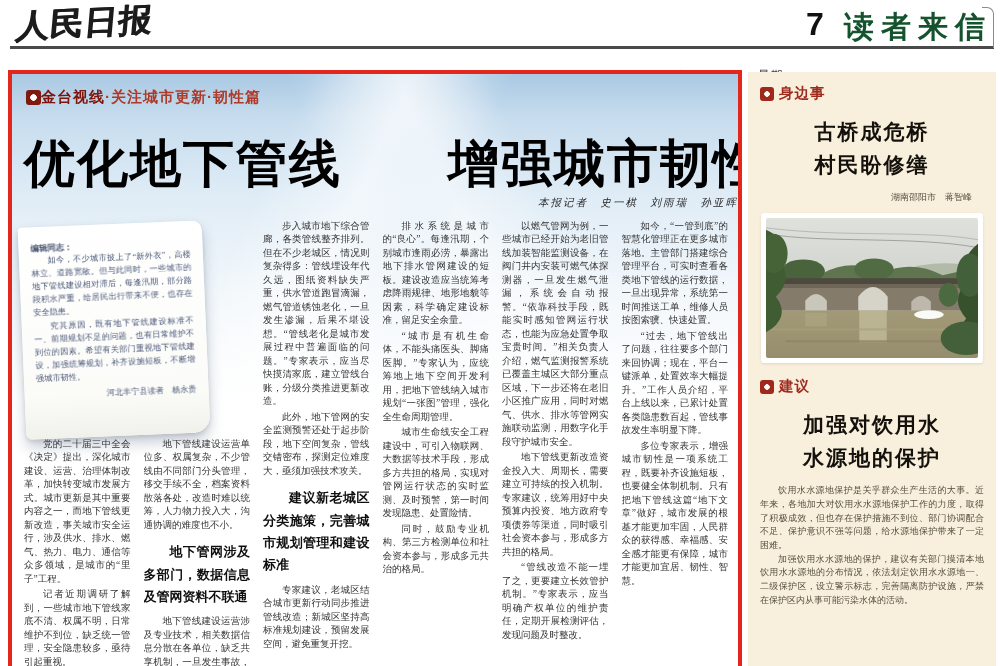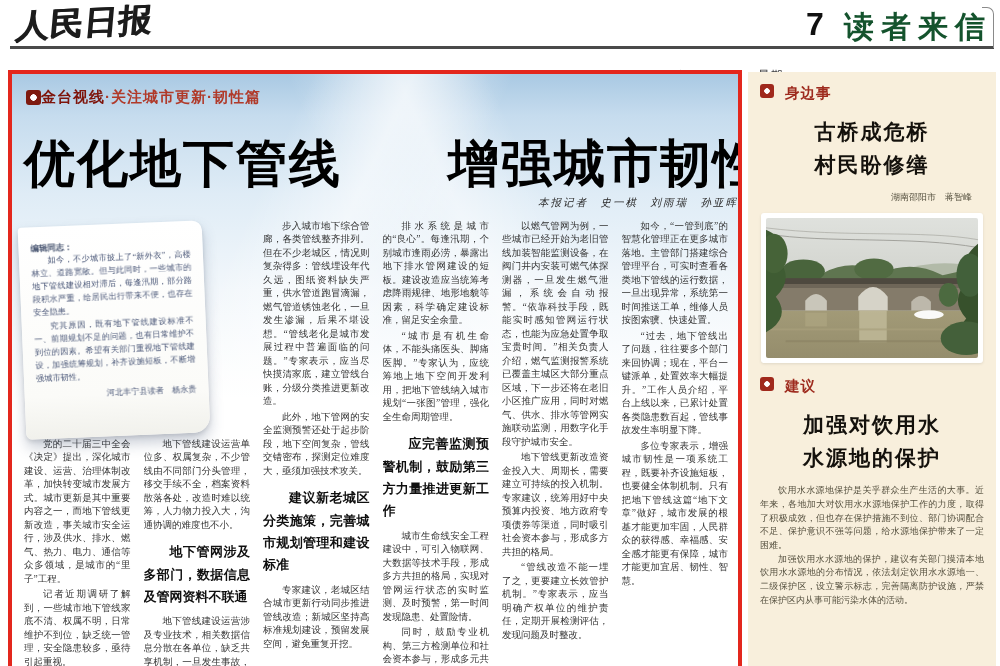--- a/index.html
+++ b/index.html
@@ -53,21 +53,21 @@
           box-shadow:0 8px 14px rgba(60,80,110,.28),0 2px 4px rgba(0,0,0,.12);
           padding:16px 12px 10px;}
   .letter .salut{font-size:8.4px;color:#46536f;font-weight:700;filter:blur(.3px);}
   .letter p{margin:1px 0;font-size:8.2px;line-height:1.58;color:#4a5778;text-align:justify;
             text-indent:2em;filter:blur(.32px);}
   .letter .lsig{margin-top:4px;text-align:right;font-size:8.2px;color:#4a5778;filter:blur(.32px);}
 
   
   .sidebar{position:absolute;left:748px;top:72px;width:248px;height:594px;box-sizing:border-box;
            background:#f8efdc;padding:12px 12px 0;overflow:hidden;}
-  .sec-label{display:flex;gap:11px;font-size:14.5px;font-weight:900;color:#9e2b1e;
+  .sec-label{display:flex;align-items:center;gap:5px;font-size:14.5px;font-weight:900;color:#9e2b1e;
              font-family:"Liberation Sans",sans-serif;letter-spacing:1px;}
   .sec-icon{width:14px;height:14px;border-radius:3px;flex:0 0 auto;
             background:radial-gradient(circle at 50% 50%,#fff 0 2.5px,#a0291c 3px),#a0291c;}
   .side-h{margin:13px 0 10px;text-align:center;font-size:21px;font-weight:900;line-height:1.55;
           color:#14110c;letter-spacing:2px;}
   .side-body{margin:0;font-size:9px;line-height:1.52;color:#55503f;text-align:justify;
              text-indent:2em;filter:blur(.3px);}
   .side-sig{margin:3px 0 9px;text-align:right;font-size:9px;color:#55503f;padding-right:12px;filter:blur(.3px);}
   .photo{width:222px;height:150px;margin:2px auto 14px;background:#fff;padding:5px;border-radius:3px;
          box-shadow:0 1px 3px rgba(0,0,0,.10);box-sizing:border-box;}
@@ -110,21 +110,20 @@
       </div>
       <div class="col">
         <p>步入城市地下综合管廊，各类管线整齐排列。但在不少老城区，情况则复杂得多：管线埋设年代久远，图纸资料缺失严重，供水管道跑冒滴漏，燃气管道锈蚀老化，一旦发生渗漏，后果不堪设想。“管线老化是城市发展过程中普遍面临的问题。”专家表示，应当尽快摸清家底，建立管线台账，分级分类推进更新改造。</p>
         <p>此外，地下管网的安全监测预警还处于起步阶段，地下空间复杂，管线交错密布，探测定位难度大，亟须加强技术攻关。</p>
         <div class="subhead">建议新老城区分类施策，完善城市规划管理和建设标准</div>
         <p>专家建议，老城区结合城市更新行动同步推进管线改造；新城区坚持高标准规划建设，预留发展空间，避免重复开挖。</p>
       </div>
       <div class="col">
         <p>排水系统是城市的“良心”。每逢汛期，个别城市逢雨必涝，暴露出地下排水管网建设的短板。建设改造应当统筹考虑降雨规律、地形地貌等因素，科学确定建设标准，留足安全余量。</p>
         <p>“城市是有机生命体，不能头痛医头、脚痛医脚。”专家认为，应统筹地上地下空间开发利用，把地下管线纳入城市规划“一张图”管理，强化全生命周期管理。</p>
-        <div class="subhead">应完善监测预警机制，鼓励第三方力量推进更新工作</div>
         <p>城市生命线安全工程建设中，可引入物联网、大数据等技术手段，形成多方共担的格局，实现对管网运行状态的实时监测、及时预警，第一时间发现隐患、处置险情。</p>
         <p>同时，鼓励专业机构、第三方检测单位和社会资本参与，形成多元共治的格局。</p>
       </div>
       <div class="col">
         <p>以燃气管网为例，一些城市已经开始为老旧管线加装智能监测设备，在阀门井内安装可燃气体探测器，一旦发生燃气泄漏，系统会自动报警。“依靠科技手段，既能实时感知管网运行状态，也能为应急处置争取宝贵时间。”相关负责人介绍，燃气监测报警系统已覆盖主城区大部分重点区域，下一步还将在老旧小区推广应用，同时对燃气、供水、排水等管网实施联动监测，用数字化手段守护城市安全。</p>
         <p>地下管线更新改造资金投入大、周期长，需要建立可持续的投入机制。专家建议，统筹用好中央预算内投资、地方政府专项债券等渠道，同时吸引社会资本参与，形成多方共担的格局。</p>
         <p>“管线改造不能一埋了之，更要建立长效管护机制。”专家表示，应当明确产权单位的维护责任，定期开展检测评估，发现问题及时整改。</p>
       </div>
       <div class="col">
         <p>如今，“一管到底”的智慧化管理正在更多城市落地。主管部门搭建综合管理平台，可实时查看各类地下管线的运行数据，一旦出现异常，系统第一时间推送工单，维修人员按图索骥、快速处置。</p>

